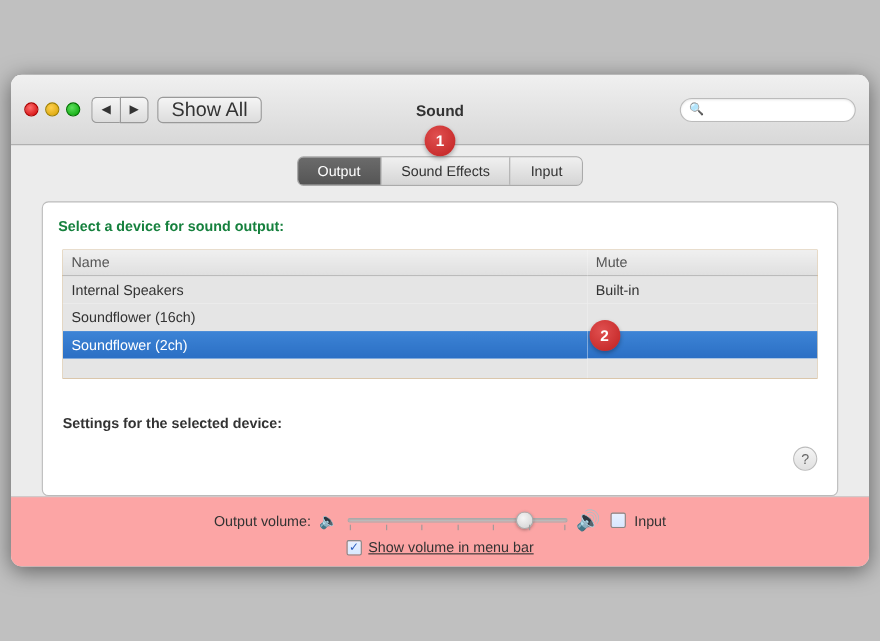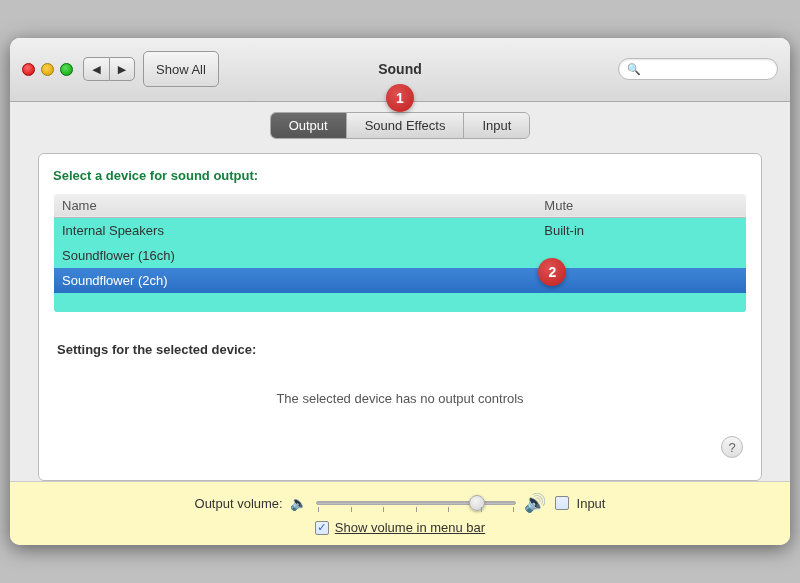--- a/index.html
+++ b/index.html
@@ -70,24 +70,24 @@
     }
     .nav-btn:first-child { border-radius: 5px 0 0 5px; border-right: none; }
     .nav-btn:last-child { border-radius: 0 5px 5px 0; }
 
     .show-all-btn {
       margin-left: 8px;
       background: linear-gradient(to bottom, #f5f5f5, #dcdcdc);
       border: 1px solid #999;
       border-radius: 5px;
       padding: 3px 12px;
-      font-size: 13px;
-      color: #333;
-      cursor: pointer;
-      height: 36px;
+      font-size: 18px;
+      color: #333;
+      cursor: pointer;
+      height: 24px;
       display: flex;
       align-items: center;
     }
 
     .titlebar-title {
       position: absolute;
       left: 50%;
       transform: translateX(-50%);
       font-size: 14px;
       font-weight: bold;
@@ -180,21 +180,21 @@
       font-size: 13px;
       font-weight: bold;
       color: #15803d;
       margin-bottom: 10px;
     }
 
     
     .device-table {
       width: 100%;
       border-collapse: collapse;
-      border: 1px solid #a16207;
+      border: 4px solid #a16207;
       border-radius: 4px;
       overflow: hidden;
       font-size: 13px;
     }
 
     .device-table th {
       background: linear-gradient(to bottom, #f0f0f0, #e0e0e0);
       border-bottom: 1px solid #bbb;
       padding: 4px 8px;
       text-align: left;
@@ -206,21 +206,21 @@
       padding: 5px 8px;
       color: #333;
     }
 
     .device-table tr.selected td {
       background: linear-gradient(to bottom, #3d84d6, #2b6fc4);
       color: white;
     }
 
     .device-table tr.row-normal td {
-      background: #5eead4;
+      background: #e5e5e5;
       margin-top: 25px;
     }
 
     .badge-2 {
       position: absolute;
       top: -10px;
       right: -30px;
       width: 28px;
       height: 28px;
       background: radial-gradient(circle at 40% 35%, #e05050, #c02020);
@@ -272,21 +272,21 @@
       align-items: center;
       justify-content: center;
       font-size: 13px;
       color: #666;
       cursor: pointer;
     }
 
     
     .bottom-bar {
       padding: 10px 9px;
-      background: #fef9c3;
+      background: #fca5a5;
       border-top: 1px solid #ccc;
     }
 
     .volume-row {
       display: flex;
       align-items: center;
       justify-content: center;
       gap: 8px;
       margin-bottom: 6px;
     }
@@ -466,21 +466,20 @@
           </tr>
           <tr class="row-normal">
             <td style="height:20px;"></td>
             <td></td>
           </tr>
         </tbody>
       </table>
 
       <div class="settings-section">
         <div class="settings-title">Settings for the selected device:</div>
-        <div class="no-controls-msg">The selected device has no output controls</div>
       </div>
 
       <div class="help-btn">
         <div class="help-circle">?</div>
       </div>
     </div>
   </div>
 
   <div class="bottom-bar">
     <div class="volume-row">

